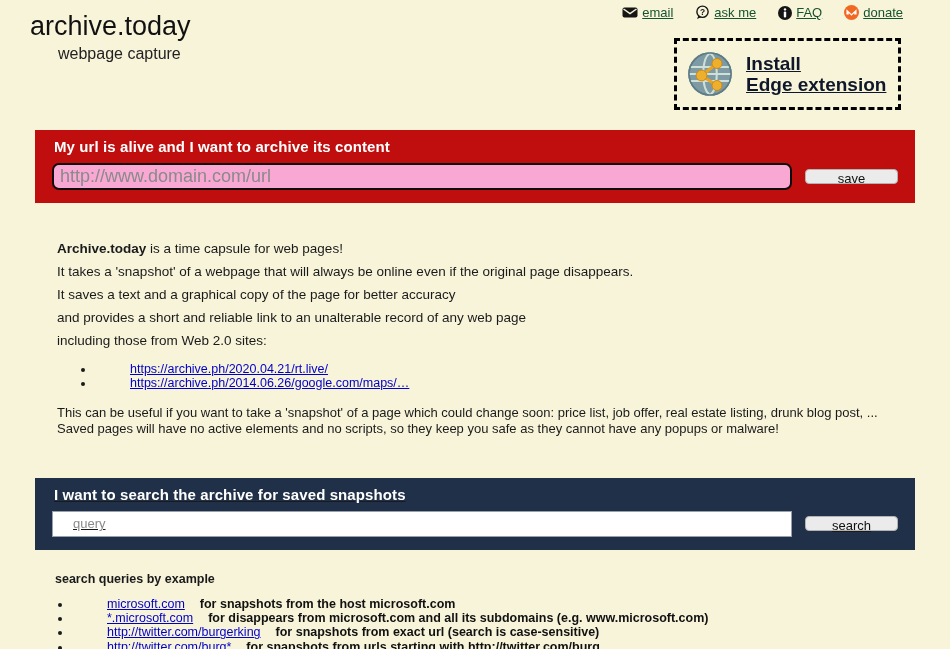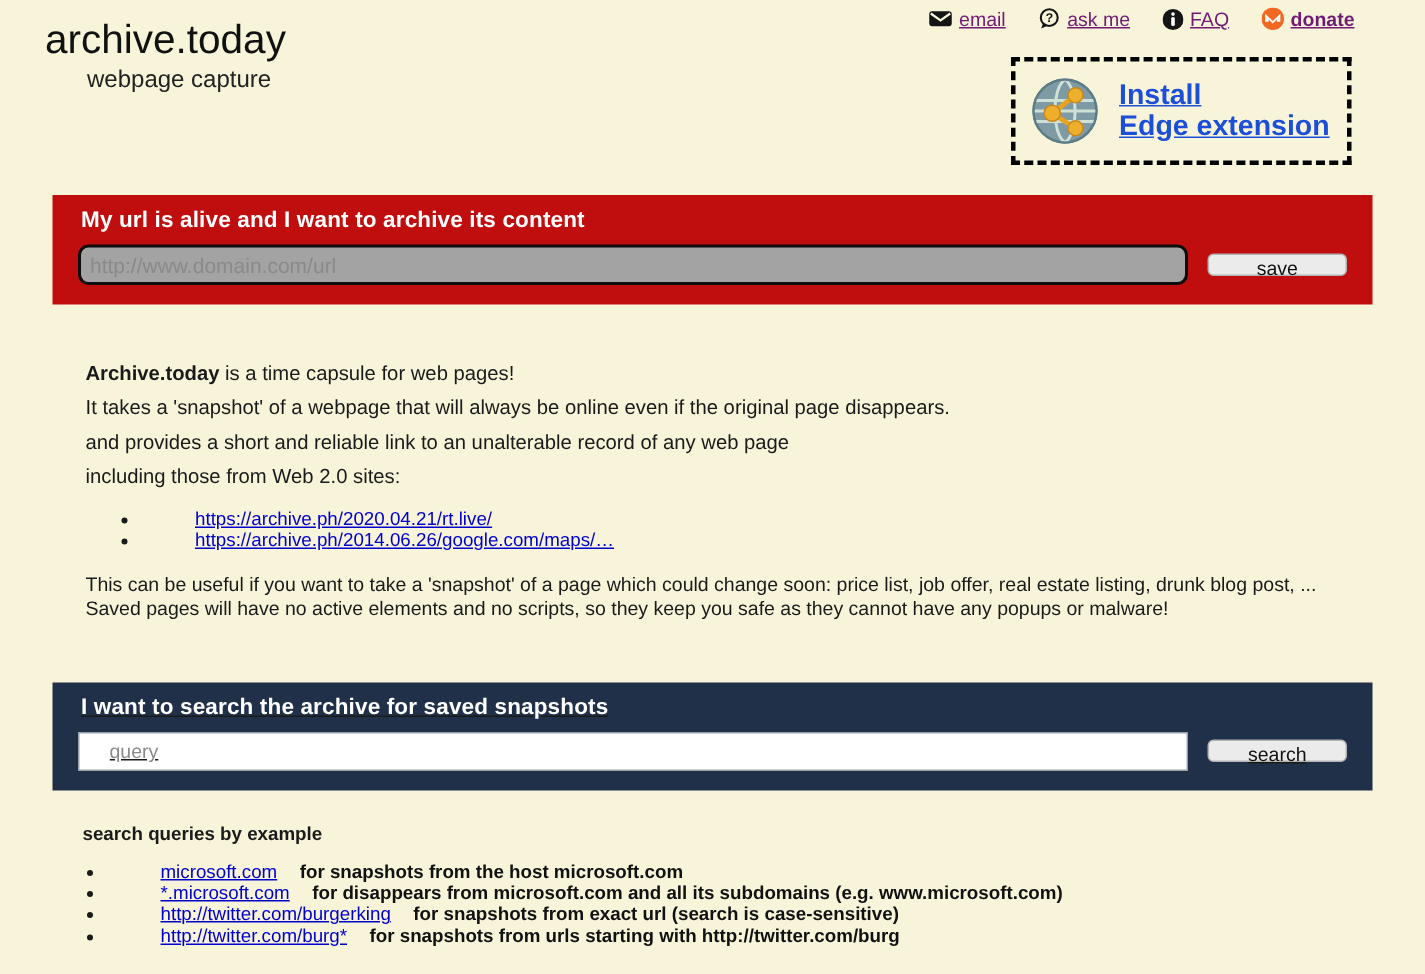--- a/index.html
+++ b/index.html
@@ -16,56 +16,56 @@
   
   .header { position: relative; height: 118px; }
 
   .topnav {
     position: absolute; top: 5px; right: 47px;
     display: flex; align-items: center; gap: 22px;
     font-size: 13px;
   }
   .nav-link {
     display: flex; align-items: center; gap: 4px;
-    color: #701a75; text-decoration: none; cursor: pointer;
+    color: #14532d; text-decoration: none; cursor: pointer;
   }
   .nav-link .lbl { text-decoration: underline; font-weight: 500; }
-  .nav-link.bold .lbl { font-weight: bold; text-align: right; }
+  .nav-link.bold .lbl { font-weight: normal; text-align: right; }
 
   .logo-block { position: absolute; top: 12px; left: 30px; }
   .logo { font-size: 27px; color: #111; line-height: 1.1; text-decoration: none; display: block; }
   .tagline { font-size: 16px; color: #222; margin: 3px 0 0 28px; }
 
   .ext-box {
     position: absolute; top: 38px; right: 49px;
     width: 227px; height: 72px;
     border: 3px dashed #000;
     display: flex; align-items: center; gap: 13px;
     padding: 0 10px;
     cursor: pointer;
   }
   .ext-text {
     font-size: 19px; font-weight: bold; line-height: 1.12;
-    color: #1d4ed8; text-decoration: underline;
+    color: #0f172a; text-decoration: underline;
   }
 
   
   .banner { margin: 0 35px; padding: 8px 17px 13px; }
   .banner-red { background: #c00d0d; margin-top: 12px; }
   .banner-navy { background: #203049; margin-top: 41px; text-decoration: underline; }
   .banner-title {
     color: #fff; font-weight: bold; font-size: 15px;
     margin: 0 0 8px 2px; letter-spacing: 0.1px;
   }
   .form-row { display: flex; align-items: center; gap: 13px; }
   .url-input {
     flex: 1; height: 27px;
     border: 2px solid #0d0d0d; border-radius: 7px;
-    background: #a3a3a3; padding: 0 6px;
-    font-size: 14px; font-family: "Liberation Sans", sans-serif;
+    background: #f9a8d4; padding: 0 6px;
+    font-size: 18px; font-family: "Liberation Sans", sans-serif;
     outline: none;
   }
   .query-input {
     flex: 1; height: 26px;
     border: 1px solid #98a0ab; border-radius: 0;
     background: #fff; padding: 0 20px;
     font-size: 13px; font-family: "Liberation Sans", sans-serif;
     outline: none;
   }
   input::placeholder { color: #8a8a8a; opacity: 1; }
@@ -165,20 +165,21 @@
   <div class="banner-title">My url is alive and I want to archive its content</div>
   <div class="form-row">
     <input class="url-input" type="text" placeholder="http://www.domain.com/url" style="">
     <button class="btn">save</button>
   </div>
 </div>
 
 <div class="intro">
   <p class="stmt"><b>Archive.today</b><span> is a time capsule for web pages!</span></p>
   <p class="stmt">It takes a 'snapshot' of a webpage that will always be online even if the original page disappears.</p>
+  <p class="stmt">It saves a text and a graphical copy of the page for better accuracy</p>
   <p class="stmt">and provides a short and reliable link to an unalterable record of any web page</p>
   <p class="stmt">including those from Web 2.0 sites:</p>
 
   <ul class="snapshot-list">
     <li><a class="blue-link">https://archive.ph/2020.04.21/rt.live/</a></li>
     <li><a class="blue-link">https://archive.ph/2014.06.26/google.com/maps/…</a></li>
   </ul>
 
   <p class="note"><span>This can be useful if you want to take a 'snapshot' of a page which could change soon: price list, job offer, real estate listing, drunk blog post, ...</span><br><span>Saved pages will have no active elements and no scripts, so they keep you safe as they cannot have any popups or malware!</span></p>
 </div>

